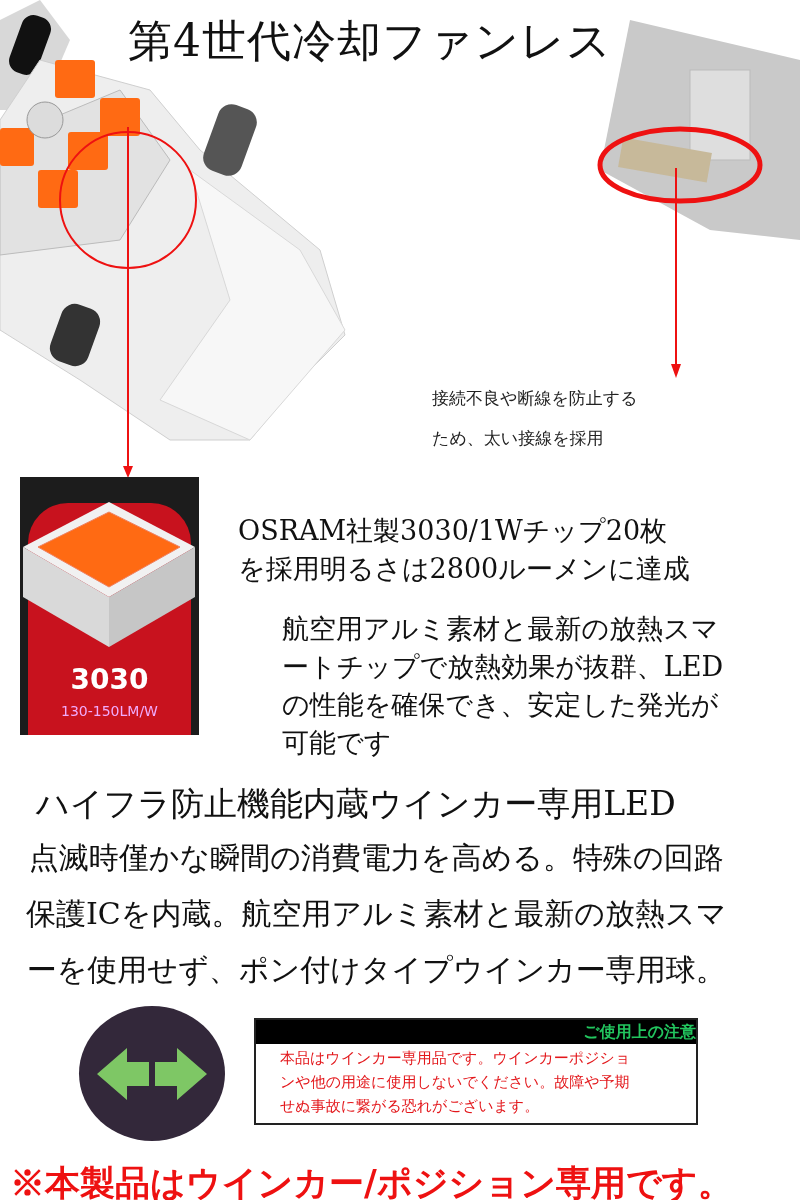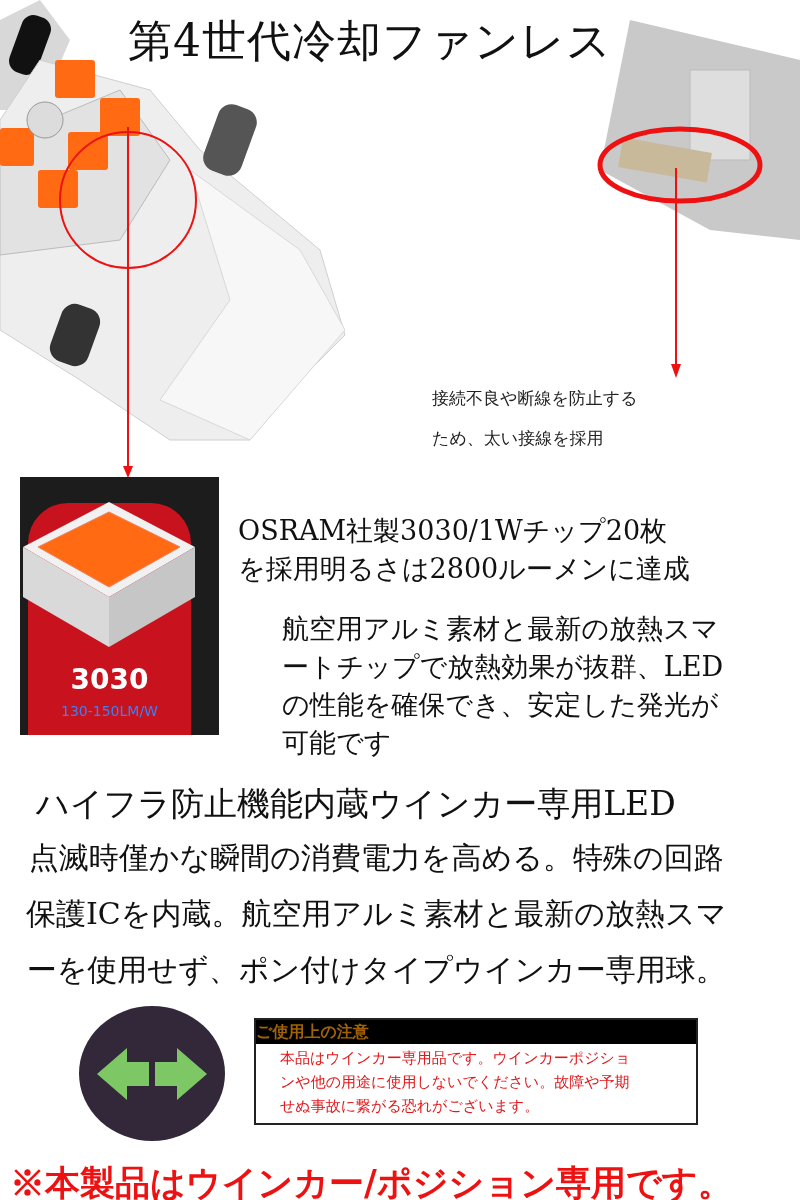--- a/index.html
+++ b/index.html
@@ -8,27 +8,27 @@
   .abs { position:absolute; }
   .title { left:128px; top:12px; font-size:44px; letter-spacing:1px; color:#111; white-space:nowrap;
            font-family:"DejaVu Serif",serif; }
   .desc-right { left:432px; top:378px; font-size:17px; line-height:40px; font-family:"DejaVu Sans",sans-serif; color:#222; }
   .osram { left:238px; top:512px; font-size:27px; line-height:38px; white-space:nowrap; }
   .alu { left:238px; top:610px; font-size:27px; line-height:38px; width:560px;margin-left:44px; }
   .heading2 { left:36px; top:782px; font-size:33px; white-space:nowrap; }
   .body2 { left:26px; top:830px; font-size:30px; line-height:56px; white-space:nowrap;text-align:center; }
   .footer { left:10px; top:1140px; font-size:35px; color:#ee1111; font-weight:bold; white-space:nowrap;margin-top:20px; }
   
-  .chip { left:20px; top:477px; width:179px; height:258px; background:#1c1c1c; overflow:hidden;padding-left:20px; }
+  .chip { left:20px; top:477px; width:179px; height:258px; background:#1c1c1c; overflow:hidden; }
   .chip .red { position:absolute; left:8px; top:26px; width:163px; height:240px; background:#c8121e; border-radius:40px 40px 0 0; }
   .chip .n { position:absolute; left:0; width:179px; top:186px; text-align:center; color:#fff; font-size:28px; font-weight:bold; font-family:"DejaVu Sans",sans-serif; }
-  .chip .lm { position:absolute; left:0; width:179px; top:226px; text-align:center; color:#3b82f6; font-size:14px; font-family:"DejaVu Sans",sans-serif; }
+  .chip .lm { position:absolute; left:0; width:179px; top:226px; text-align:center; color:#f0abfc; font-size:14px; font-family:"DejaVu Sans",sans-serif; }
   
   .caution { left:254px; top:1018px; width:440px; height:103px; border:2px solid #222; background:#fff; }
-  .caution .hd { background:#000; color:#a16207; text-align:left; font-size:16px; height:24px; line-height:24px; font-weight:bold; font-family:"DejaVu Sans",sans-serif; }
+  .caution .hd { background:#000; color:#22c55e; text-align:right; font-size:16px; height:24px; line-height:24px; font-weight:bold; font-family:"DejaVu Sans",sans-serif; }
   .caution .bd { color:#e3171b; font-size:15px; line-height:24px; padding:2px 24px; font-family:"DejaVu Sans",sans-serif; }
   .turn { left:79px; top:1006px; width:146px; height:135px; border-radius:50%; background:#33283a; }
 </style>
 </head>
 <body>
 
 <svg class="abs" style="left:0;top:0" width="400" height="480" viewBox="0 0 400 480">
   <path d="M0,20 L40,0 L70,40 L40,110 L0,110 Z" fill="#d8d8d8"></path>
   <rect x="15" y="15" width="30" height="60" rx="12" fill="#111" transform="rotate(20 30 45)"></rect>
   <path d="M40,60 L150,90 L200,150 L320,250 L345,335 L300,380 L250,440 L170,440 L80,380 L0,330 L0,120 Z" fill="#eeeeee" stroke="#cfcfcf"></path>

